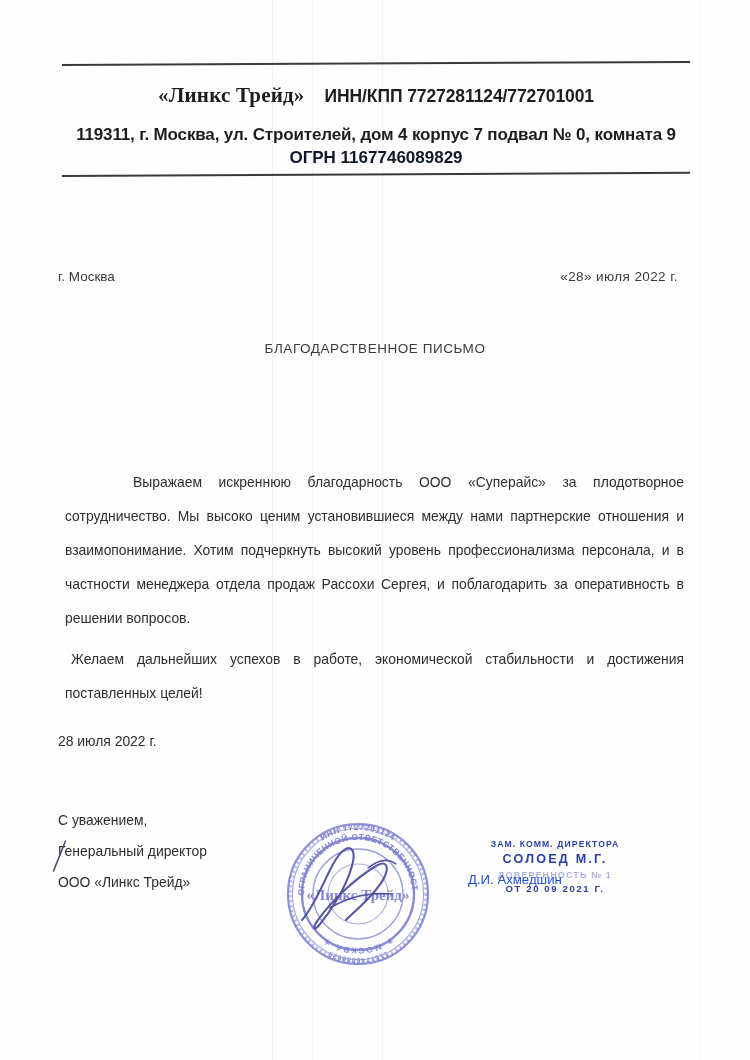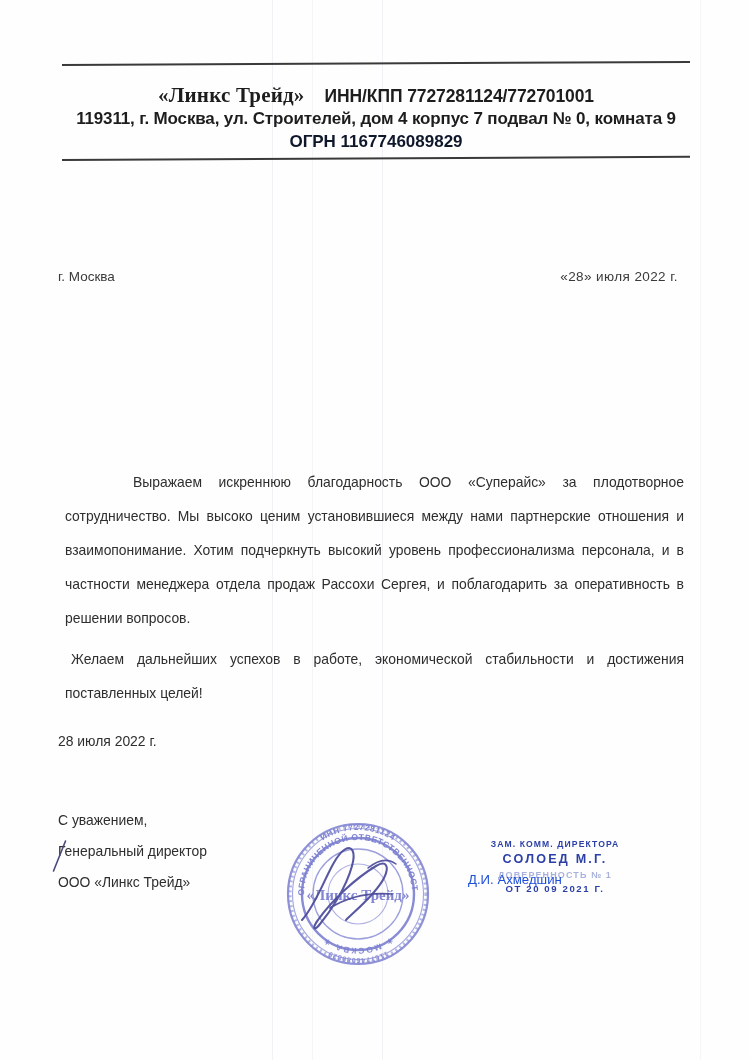--- a/index.html
+++ b/index.html
@@ -79,21 +79,21 @@
     font-weight: bold;
     font-size: 17.5px;
     margin-left: 20px;
     letter-spacing: -0.1px;
   }
   .org-address {
     font-family: "Liberation Sans", sans-serif;
     font-weight: bold;
     font-size: 17px;
     line-height: 1.32;
-    margin-top: 0;
+    margin-top: 16px;
     color: #1d1d1d;
     letter-spacing: -0.15px;
   }
   .org-ogrn {
     font-family: "Liberation Sans", sans-serif;
     font-weight: bold;
     font-size: 17px;
     margin-top: 2px;
     padding-bottom: 3px;
     color: #0f172a;
@@ -255,20 +255,21 @@
     </div>
 
     <div class="rule bottom"></div>
   </div>
 
   <div id="meta-row">
     <span id="meta-city">г. Москва</span>
     <span id="meta-date">«28»  июля  2022 г.</span>
   </div>
 
+  <div id="letter-title">БЛАГОДАРСТВЕННОЕ ПИСЬМО</div>
 
   <div id="body-text">
     <p class="indent">Выражаем искреннюю благодарность ООО «Суперайс» за плодотворное сотрудничество. Мы высоко ценим установившиеся между нами партнерские отношения и взаимопонимание. Хотим подчеркнуть высокий уровень профессионализма персонала, и в частности менеджера отдела продаж Рассохи Сергея, и поблагодарить за оперативность в решении вопросов.</p>
     <p class="indent-small">Желаем дальнейших успехов в работе, экономической стабильности и достижения поставленных целей!</p>
   </div>
 
   <div id="closing-date">28 июля 2022 г.</div>
 
   <div id="signature-block">
     <div>С уважением,</div>

